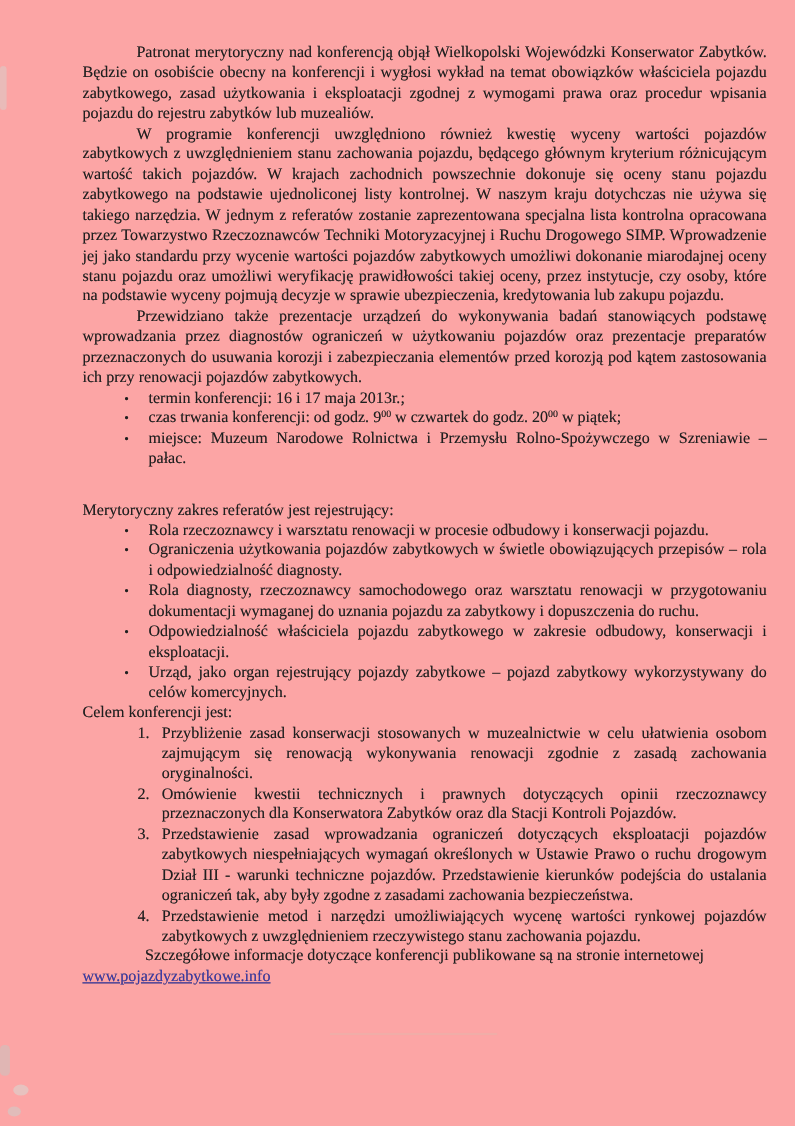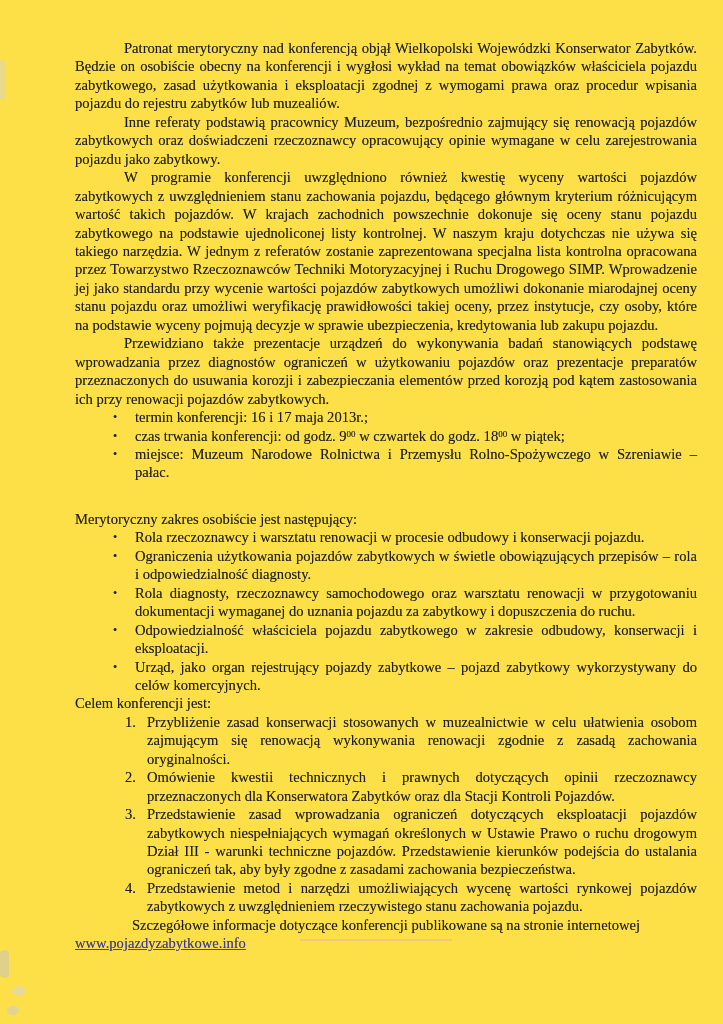--- a/index.html
+++ b/index.html
@@ -1,20 +1,20 @@
 <!DOCTYPE html>
 <html lang="pl"><head>
 <meta charset="utf-8">
 <style>
   html, body { margin: 0; padding: 0; background: #e8e8e8; }
   .page {
     position: relative;
     width: 723px;
     height: 1024px;
-    background: #fde047;
+    background: #fca5a5;
     font-family: "Liberation Serif", "DejaVu Serif", serif;
     color: #1f1f1f;
     overflow: hidden;
     text-shadow: 0 0 0.5px rgba(40,40,40,0.55);
   }
   .content {
     position: absolute;
     left: 75px;
     top: 39px;
     width: 622px;
@@ -56,31 +56,30 @@
   .a4 { left: 0; top: 60px; width: 6px; height: 40px; background: #d5d2ce; opacity: .5; border-radius: 3px; }
   .a5 { left: 300px; top: 939px; width: 152px; height: 2px; background: #e5b4ac; opacity: .55; }
 </style>
 </head>
 <body>
 
 <div class="page">
   <div class="content">
 
     <p class="body-par">Patronat merytoryczny nad konferencją objął Wielkopolski Wojewódzki Konserwator Zabytków. Będzie on osobiście obecny na konferencji i wygłosi wykład na temat obowiązków właściciela pojazdu zabytkowego, zasad użytkowania i eksploatacji zgodnej z wymogami prawa oraz procedur wpisania pojazdu do rejestru zabytków lub muzealiów.</p>
-    <p class="body-par">Inne referaty podstawią pracownicy Muzeum, bezpośrednio zajmujący się renowacją pojazdów zabytkowych oraz doświadczeni rzeczoznawcy opracowujący opinie wymagane w celu zarejestrowania pojazdu jako zabytkowy.</p>
     <p class="body-par">W programie konferencji uwzględniono również kwestię wyceny wartości pojazdów zabytkowych z uwzględnieniem stanu zachowania pojazdu, będącego głównym kryterium różnicującym wartość takich pojazdów. W krajach zachodnich powszechnie dokonuje się oceny stanu pojazdu zabytkowego na podstawie ujednoliconej listy kontrolnej. W naszym kraju dotychczas nie używa się takiego narzędzia. W jednym z referatów zostanie zaprezentowana specjalna lista kontrolna opracowana przez Towarzystwo Rzeczoznawców Techniki Motoryzacyjnej i Ruchu Drogowego SIMP. Wprowadzenie jej jako standardu przy wycenie wartości pojazdów zabytkowych umożliwi dokonanie miarodajnej oceny stanu pojazdu oraz umożliwi weryfikację prawidłowości takiej oceny, przez instytucje, czy osoby, które na podstawie wyceny pojmują decyzje w sprawie ubezpieczenia, kredytowania lub zakupu pojazdu.</p>
     <p class="body-par">Przewidziano także prezentacje urządzeń do wykonywania badań stanowiących podstawę wprowadzania przez diagnostów ograniczeń w użytkowaniu pojazdów oraz prezentacje preparatów przeznaczonych do usuwania korozji i zabezpieczania elementów przed korozją pod kątem zastosowania ich przy renowacji pojazdów zabytkowych.</p>
 
     <ul class="bullets">
       <li>termin konferencji: 16 i 17 maja 2013r.;</li>
-      <li><span>czas trwania konferencji: od godz. 9</span><sup class="hours">00</sup><span> w czwartek do godz. 18</span><sup class="hours">00</sup><span> w piątek;</span></li>
+      <li><span>czas trwania konferencji: od godz. 9</span><sup class="hours">00</sup><span> w czwartek do godz. 20</span><sup class="hours">00</sup><span> w piątek;</span></li>
       <li>miejsce: Muzeum Narodowe Rolnictwa i Przemysłu Rolno-Spożywczego w Szreniawie – pałac.</li>
     </ul>
 
-    <p class="heading gap-md">Merytoryczny zakres osobiście jest następujący:</p>
+    <p class="heading gap-md">Merytoryczny zakres referatów jest rejestrujący:</p>
     <ul class="bullets">
       <li>Rola rzeczoznawcy i warsztatu renowacji w procesie odbudowy i konserwacji pojazdu.</li>
       <li>Ograniczenia użytkowania pojazdów zabytkowych w świetle obowiązujących przepisów – rola i odpowiedzialność diagnosty.</li>
       <li>Rola diagnosty, rzeczoznawcy samochodowego oraz warsztatu renowacji w przygotowaniu dokumentacji wymaganej do uznania pojazdu za zabytkowy i dopuszczenia do ruchu.</li>
       <li>Odpowiedzialność właściciela pojazdu zabytkowego w zakresie odbudowy, konserwacji i eksploatacji.</li>
       <li>Urząd, jako organ rejestrujący pojazdy zabytkowe – pojazd zabytkowy wykorzystywany do celów komercyjnych.</li>
     </ul>
 
     <p class="heading">Celem konferencji jest:</p>
     <ol class="goals">

